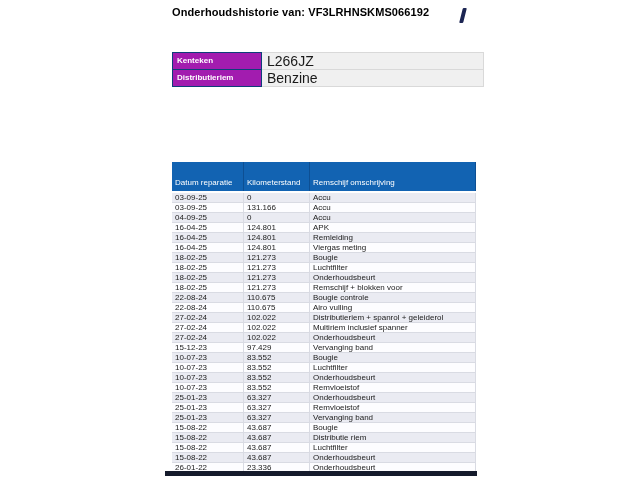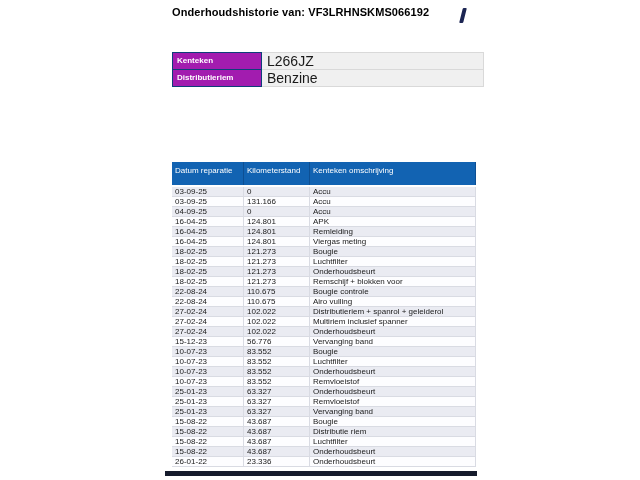--- a/index.html
+++ b/index.html
@@ -38,21 +38,21 @@
   }
   .history-table{
     border-collapse:collapse;table-layout:fixed;width:304px;
   }
   .history-table col.c1{width:72px}
   .history-table col.c2{width:66px}
   .history-table col.c3{width:166px}
   .history-table thead th{
     background:#1263b2;color:#ffffff;
     font-size:8px;font-weight:normal;text-align:left;vertical-align:top;
-    height:24px;box-sizing:border-box;padding:4px 0 0 3px;
+    height:30px;box-sizing:border-box;padding:16px 0 0 3px;
     border-bottom:2px solid #ffffff;
     box-shadow:inset -1px 0 0 #0d4f93;
     white-space:nowrap;
   }
   .history-table tbody td{
     font-size:8px;color:#1a1a1a;
     height:10px;line-height:10px;box-sizing:border-box;
     padding:0 0 0 3px;white-space:nowrap;overflow:hidden;
     box-shadow:inset -1px 0 0 #d9dbe3, inset 0 -1px 0 #d9dbe3;
   }
@@ -89,21 +89,21 @@
     <table class="history-table">
       <colgroup>
           <col class="c1">
           <col class="c2">
           <col class="c3">
         </colgroup>
       <thead>
         <tr>
           <th>Datum reparatie</th>
           <th>Kilometerstand</th>
-          <th>Kenteken omschrijving</th>
+          <th>Remschijf omschrijving</th>
         </tr>
       </thead>
       <tbody id="history-body">
           <tr>
             <td>03-09-25</td>
             <td>0</td>
             <td>Accu</td>
           </tr>
           <tr>
             <td>03-09-25</td>
@@ -170,21 +170,21 @@
             <td>102.022</td>
             <td>Multiriem inclusief spanner</td>
           </tr>
           <tr>
             <td>27-02-24</td>
             <td>102.022</td>
             <td>Onderhoudsbeurt</td>
           </tr>
           <tr>
             <td>15-12-23</td>
-            <td>56.776</td>
+            <td>97.429</td>
             <td>Vervanging band</td>
           </tr>
           <tr>
             <td>10-07-23</td>
             <td>83.552</td>
             <td>Bougie</td>
           </tr>
           <tr>
             <td>10-07-23</td>
             <td>83.552</td>

